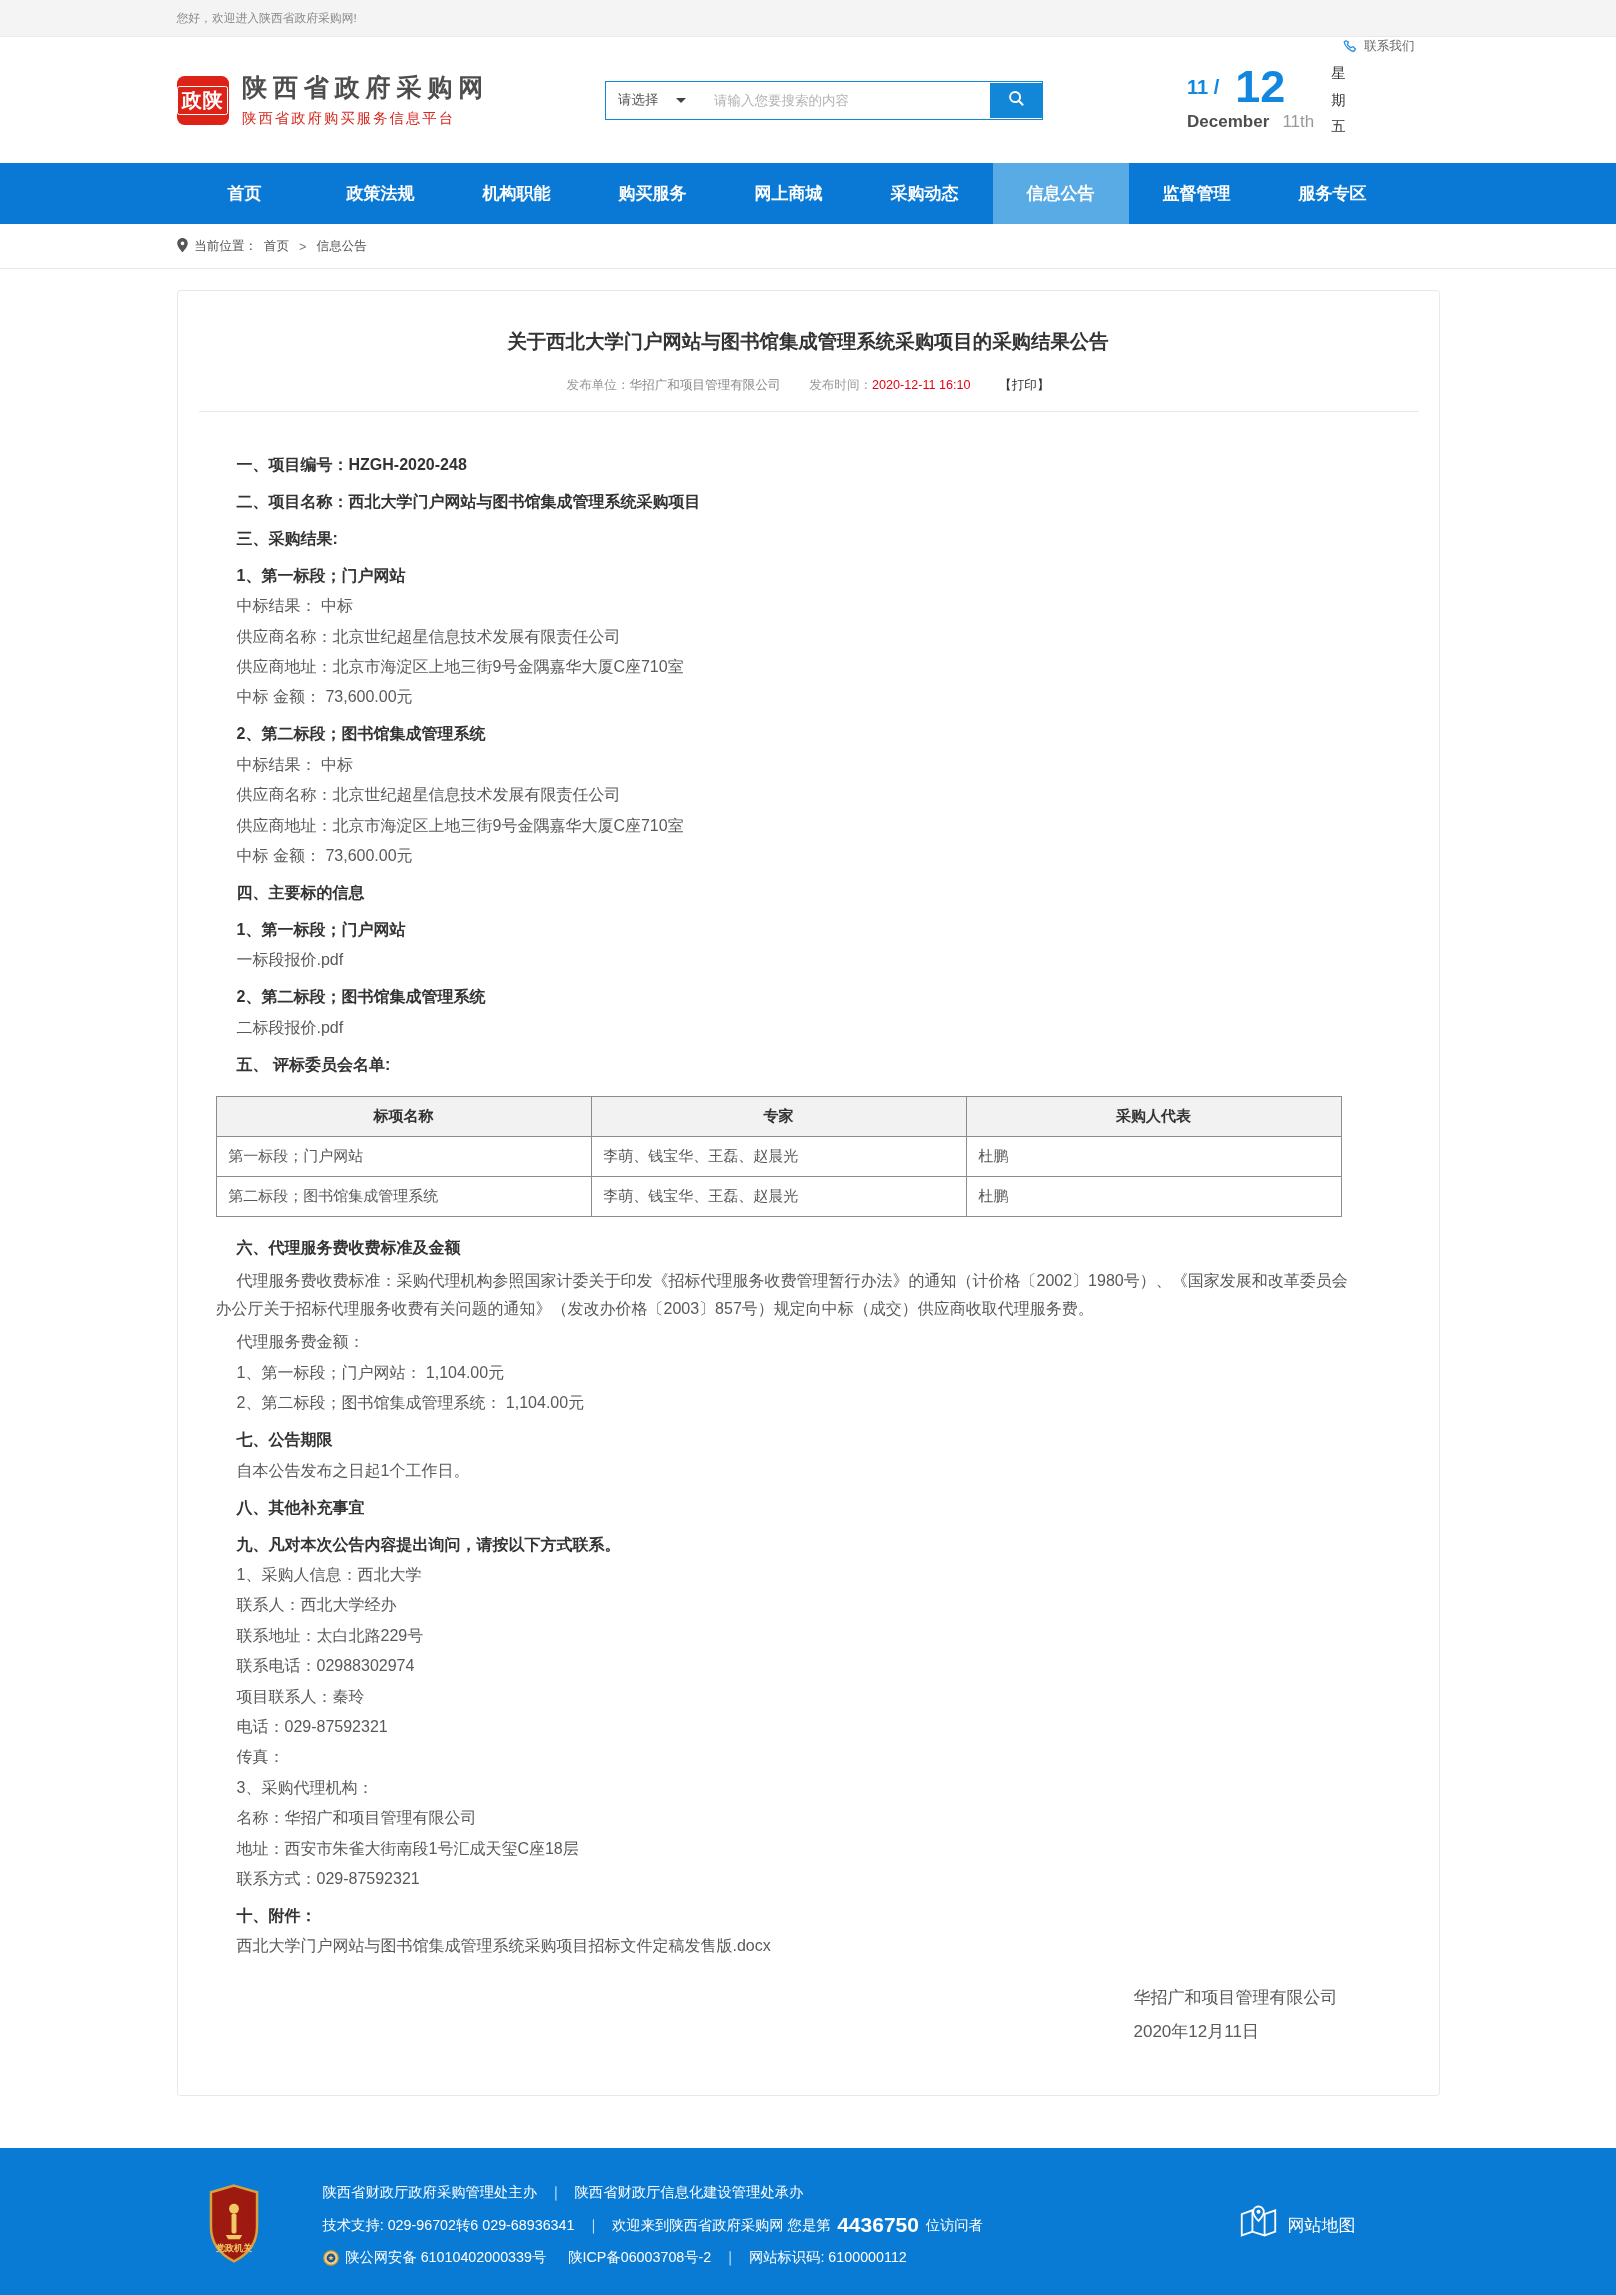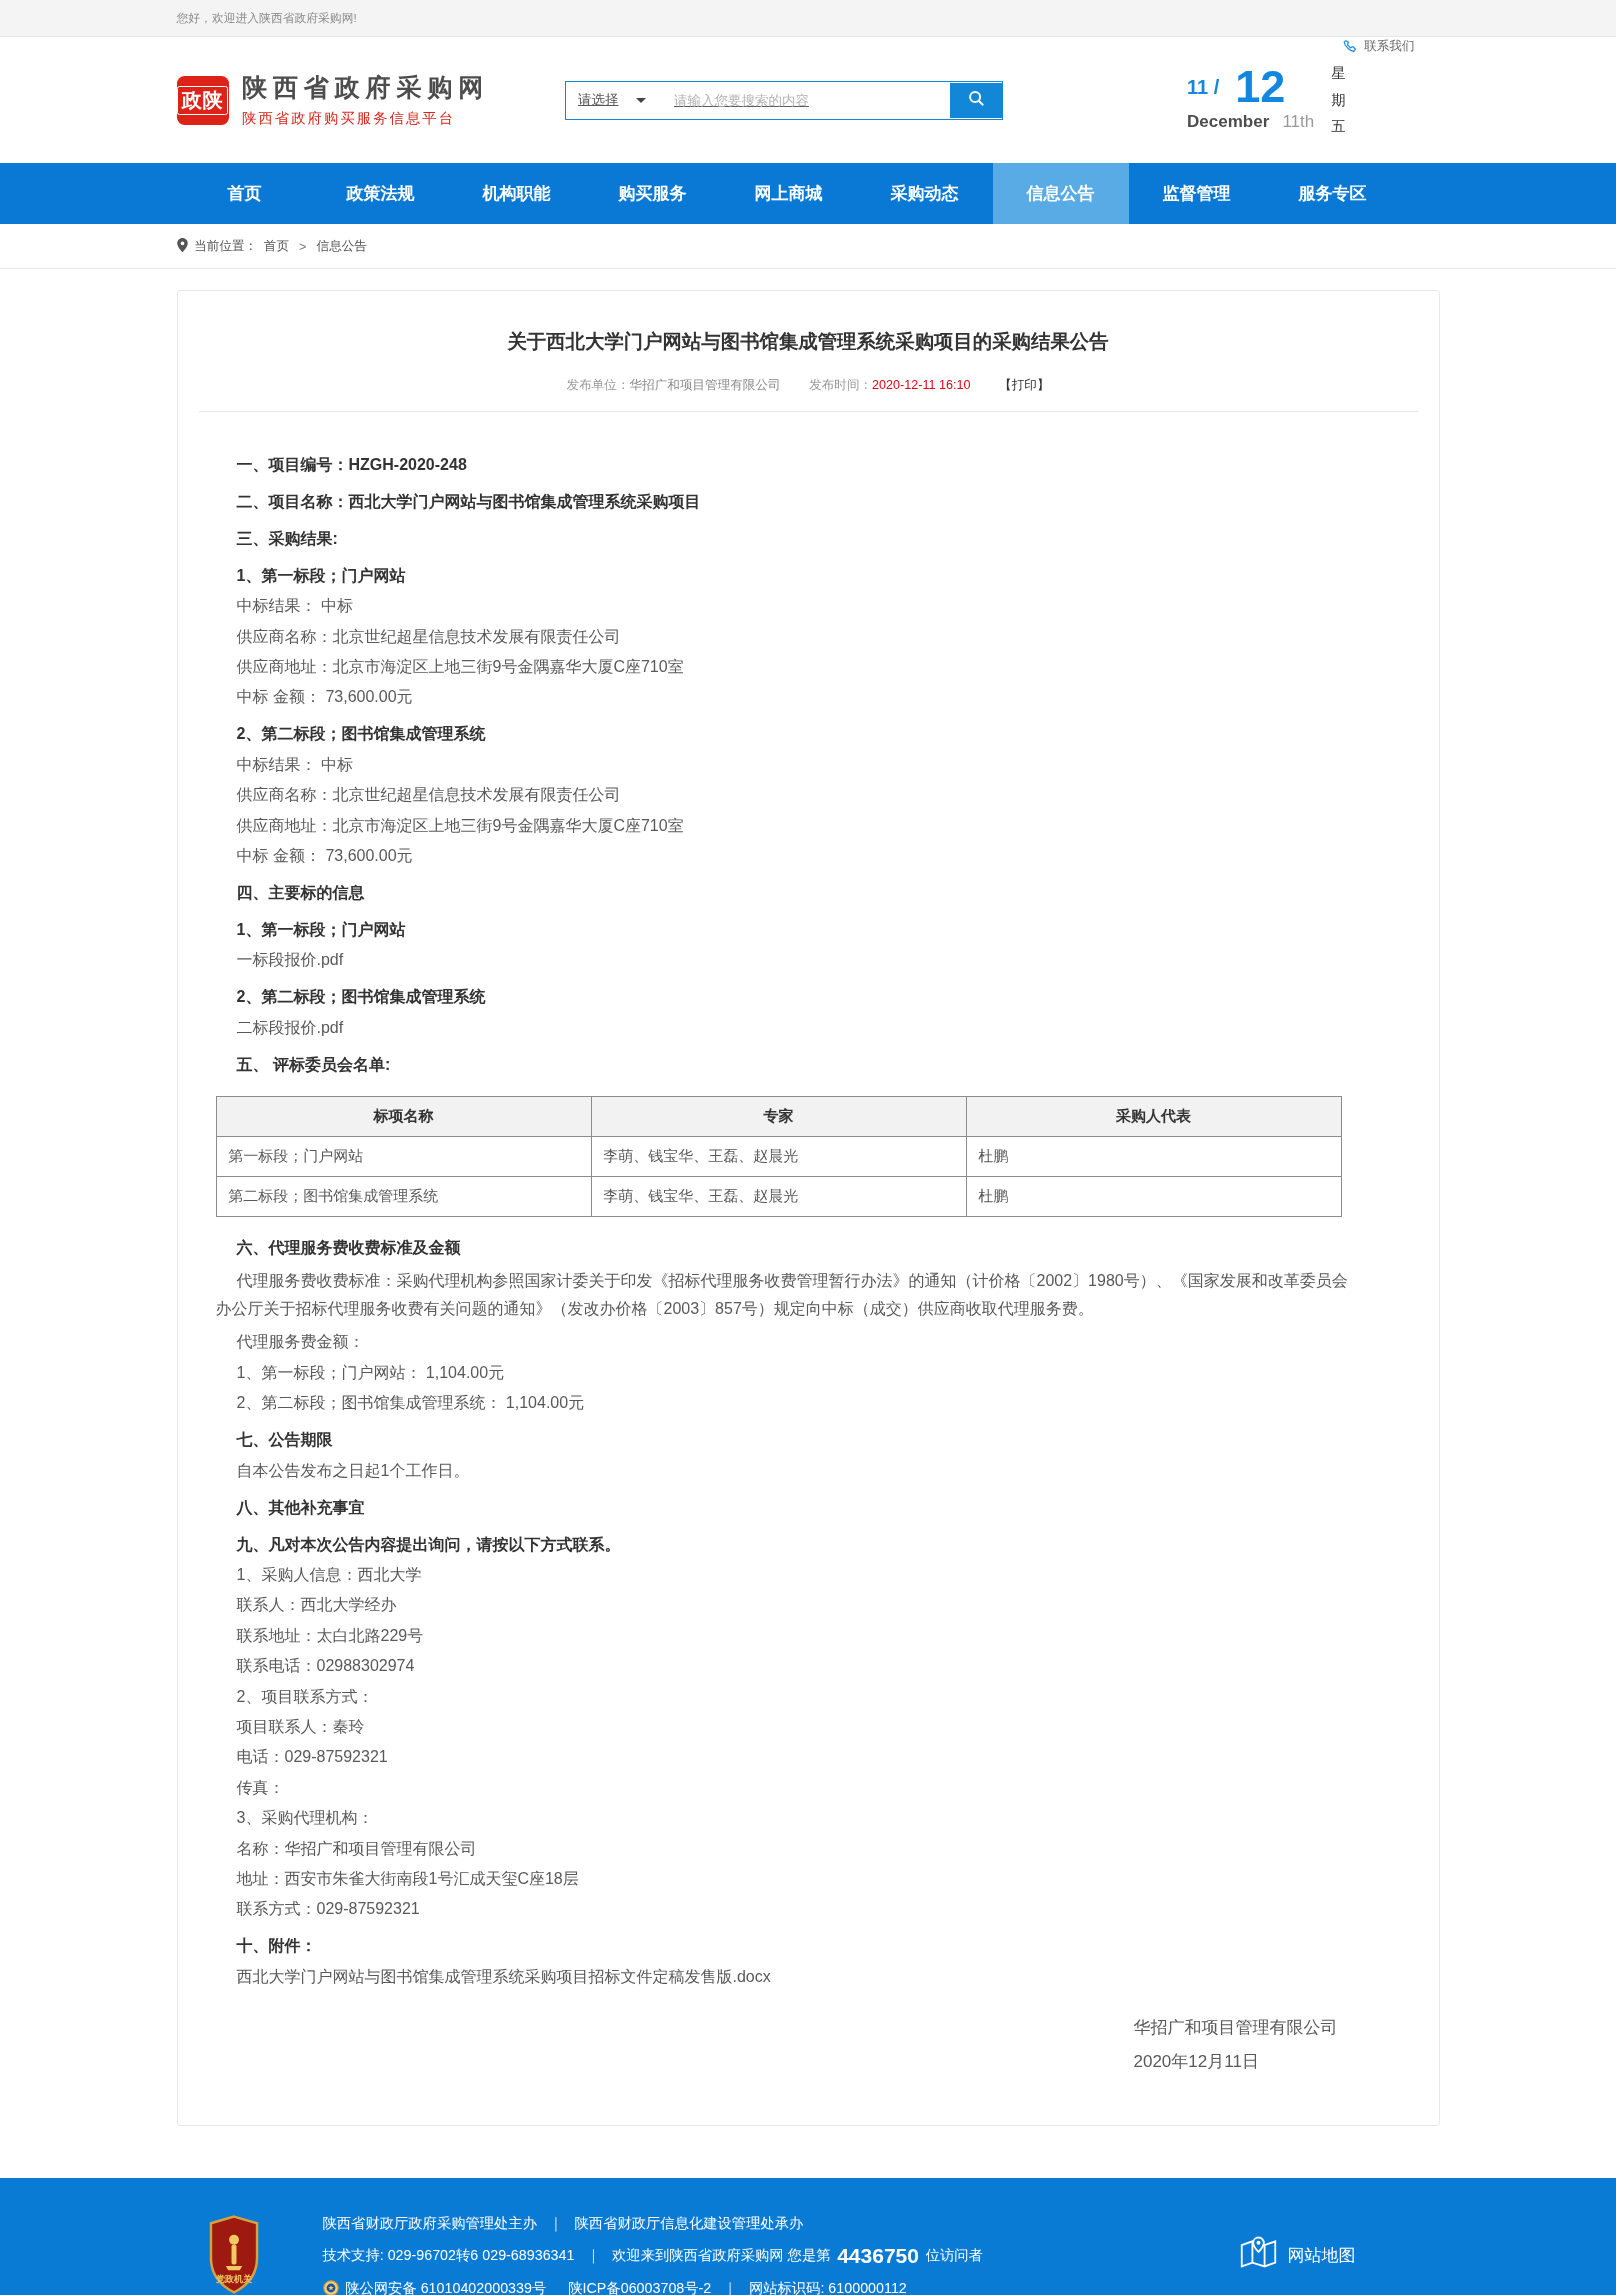--- a/index.html
+++ b/index.html
@@ -29,22 +29,22 @@
     display:flex; align-items:center; justify-content:center;
   }
   .logo-mark span {
     border:1.7px solid #fff; padding:2.5px 3.4px; color:#fff; font-weight:bold;
     font-size:20px; letter-spacing:0.8px; border-radius:2.5px; line-height:1.1;
   }
   .site-title { font-size:25px; font-weight:bold; color:#4d4d4d; letter-spacing:5.9px; line-height:1.25; }
   .site-sub { font-size:14.3px; color:#d7261d; letter-spacing:2.1px; margin-top:5px; }
 
   .search-box {
-    width:438px; height:39px; border:1.7px solid #1287d8; margin-left:76px;
-    display:flex; align-items:center; background:#fff;text-decoration:underline;
+    width:438px; height:39px; border:1.7px solid #1287d8; margin-left:116px;
+    display:flex; align-items:center; background:#fff;
   }
   .search-select { width:101px; padding-left:11.8px; font-size:13.5px; color:#555;
     display:flex; align-items:center; gap:17px; cursor:pointer; height:100%; }
   .search-caret { width:0; height:0; border-left:5px solid transparent; border-right:5px solid transparent; border-top:5.9px solid #444; }
   .search-input { flex:1; height:100%; border:none; outline:none; font-size:13.5px; color:#333; padding:0 6.7px; }
   .search-input::placeholder { color:#b3b3b3; }
   .search-btn { width:52px; height:35px; background:#1287d8; border:none; display:flex; align-items:center; justify-content:center; cursor:pointer; }
 
   .date-block { margin-left:auto; margin-right:94px; display:flex; gap:17px; }
   .date-left { display:flex; flex-direction:column; }
@@ -324,21 +324,20 @@
         <p class="para-bold">九、凡对本次公告内容提出询问，请按以下方式联系。</p>
 
         <p>1、采购人信息：西北大学</p>
 
         <p>联系人：西北大学经办</p>
 
         <p>联系地址：太白北路229号</p>
 
         <p>联系电话：02988302974</p>
 
-        <p>2、项目联系方式：</p>
 
         <p>项目联系人：秦玲</p>
 
         <p>电话：029-87592321</p>
 
         <p>传真：</p>
 
         <p>3、采购代理机构：</p>
 
         <p>名称：华招广和项目管理有限公司</p>

